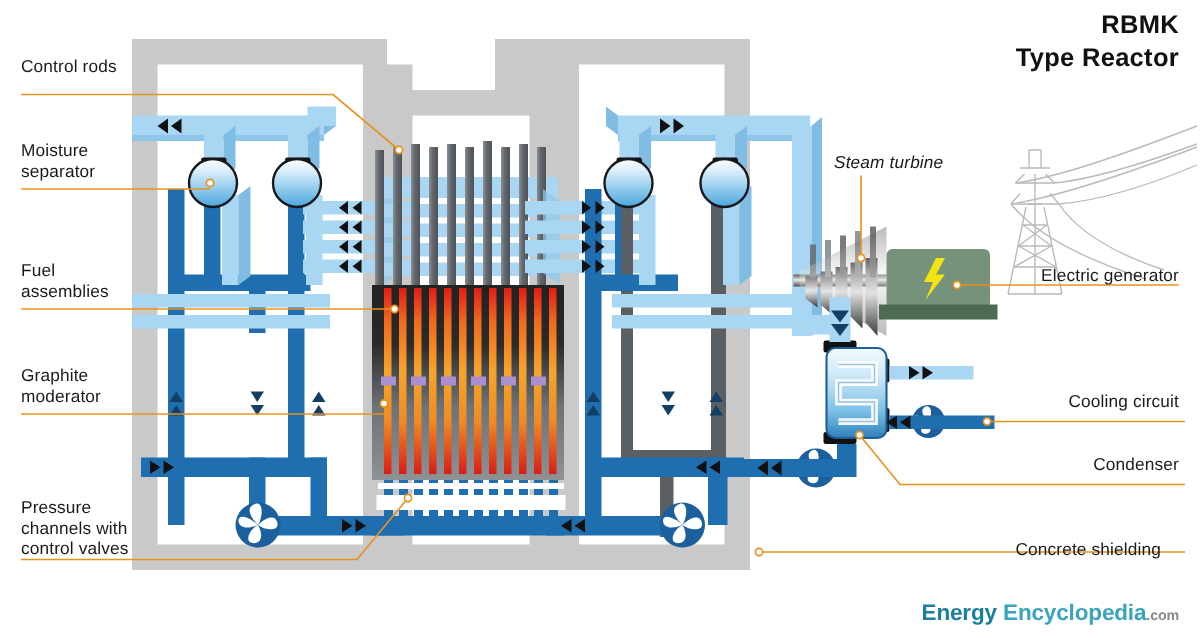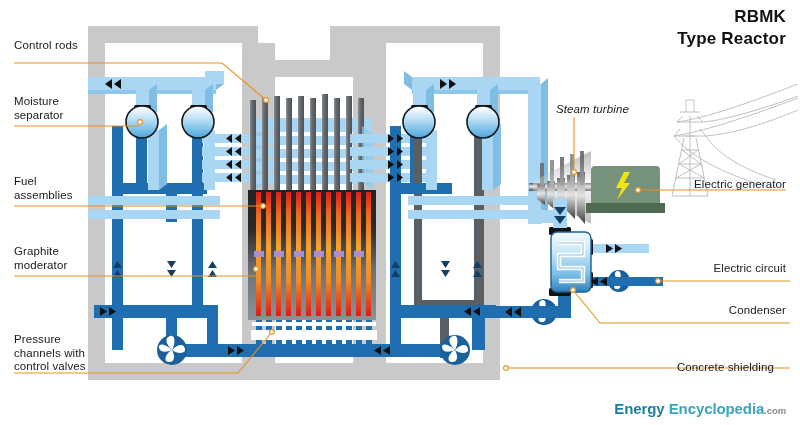--- a/index.html
+++ b/index.html
@@ -510,21 +510,21 @@
 <div class="lbl" style="left:14px; top:245px;">Graphite
 moderator</div>
 <div class="lbl" style="left:14px; top:175px;">Fuel
 assemblies</div>
 <div class="lbl" style="left:14px; top:333px;">Pressure
 channels with
 control valves</div>
 
 <div class="lbl" style="left:556px; top:103px;font-style:italic;">Steam turbine</div>
 <div class="lbl right" style="right:14px; top:178px;">Electric generator</div>
-<div class="lbl right" style="right:14px; top:262px;">Electric circuit</div>
+<div class="lbl right" style="right:14px; top:262px;">Cooling circuit</div>
 <div class="lbl right" style="right:14px; top:304px;">Condenser</div>
 <div class="lbl right" style="right:26px; top:349px;margin-top:12px;">Concrete shielding</div>
 
 <div id="brand">
   <span class="w1">Energy</span><span>&nbsp;</span><span class="w2">Encyclopedia</span><span class="w3">.com</span>
 </div>
 
 </div>
 
 </body></html>

